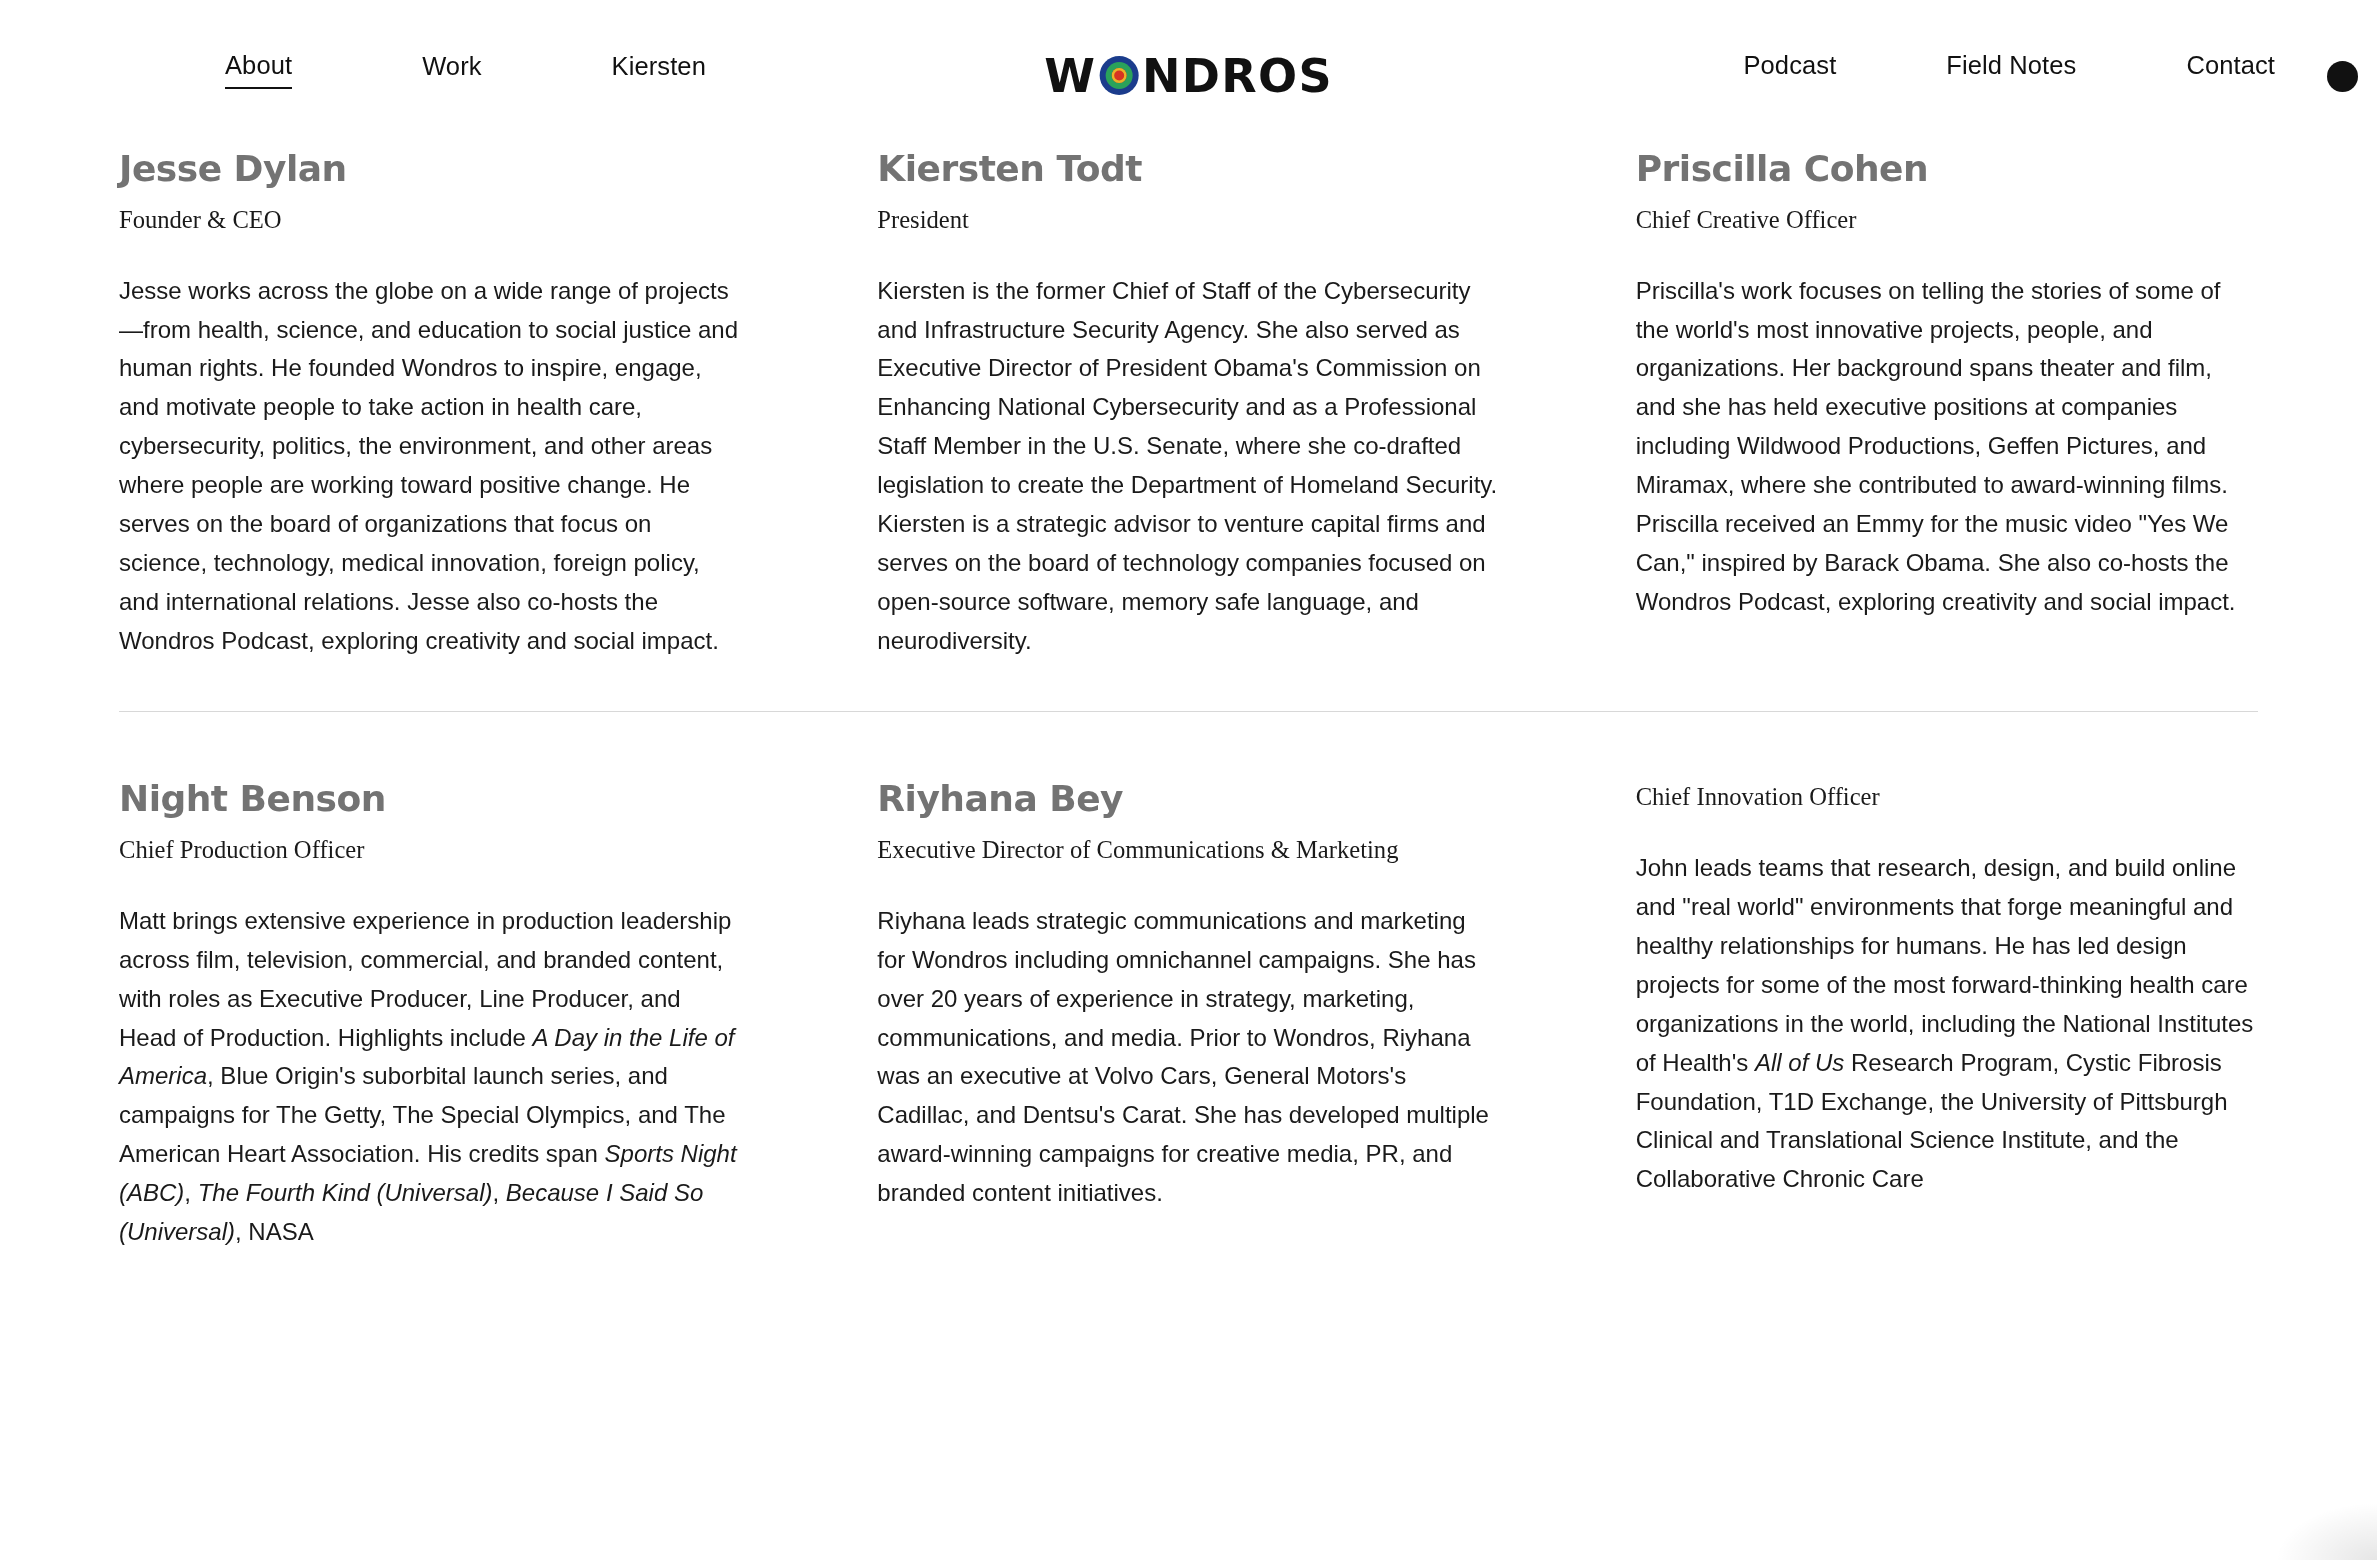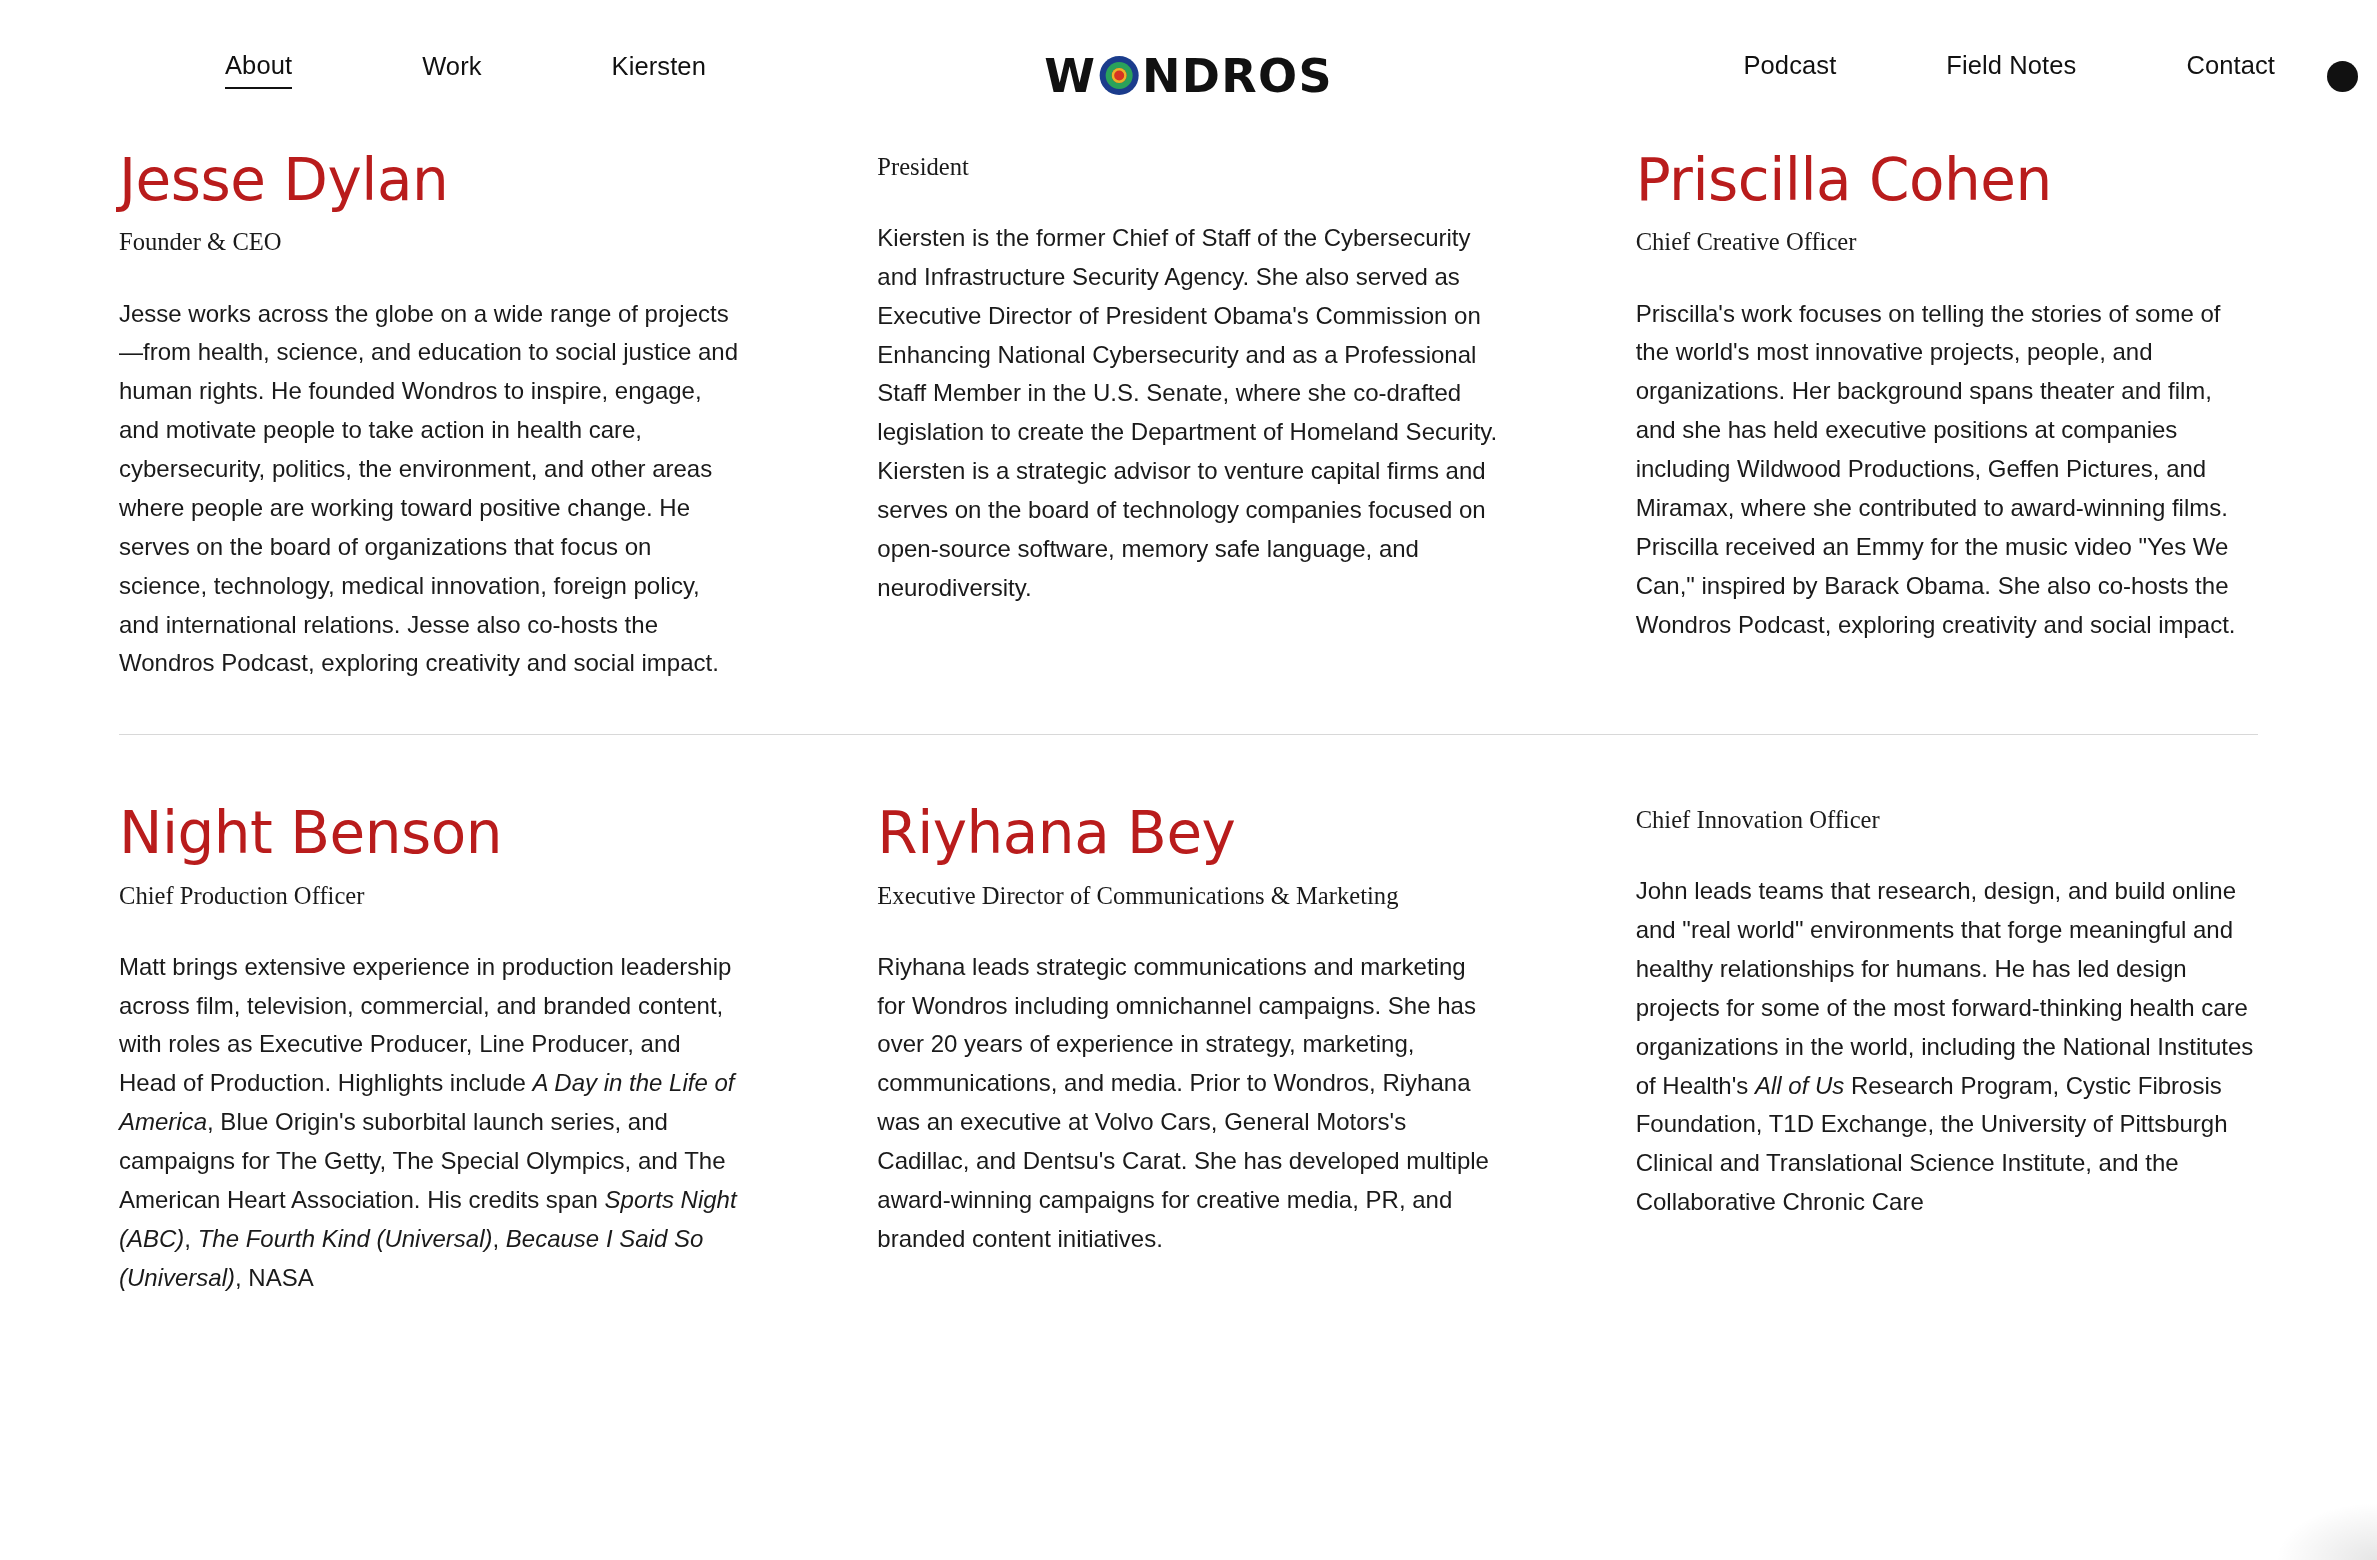--- a/index.html
+++ b/index.html
@@ -117,26 +117,26 @@
     padding: 0 119px;
     display: grid;
     grid-template-columns: repeat(3, 1fr);
     column-gap: 136px;
   }
   .bio-card {
     padding-top: 6.8px;
   }
   .bio-name {
     font-family: "DejaVu Sans", sans-serif;
-    font-weight: normal;
-    font-size: 58px;
+    font-weight: bold;
+    font-size: 36px;
     line-height: 1.04;
     letter-spacing: -0.5px;
     margin: 0 0 15.3px 0;
-    color: #b91c1c;
+    color: #737373;
   }
   .bio-title {
     font-size: 24.6px;
     line-height: 1.35;
     margin: 0 0 36px 0;
     color: #1a1a1a;
     font-family: Liberation Serif, serif;
   }
   .bio-body {
     font-size: 24px;
@@ -193,20 +193,21 @@
 
 <main class="bio-grid">
 
   <section class="bio-card">
     <h2 class="bio-name">Jesse Dylan</h2>
     <p class="bio-title">Founder &amp; CEO</p>
     <p class="bio-body">Jesse works across the globe on a wide range of projects—from health, science, and education to social justice and human rights. He founded Wondros to inspire, engage, and motivate people to take action in health care, cybersecurity, politics, the environment, and other areas where people are working toward positive change. He serves on the board of organizations that focus on science, technology, medical innovation, foreign policy, and international relations. Jesse also co-hosts the Wondros Podcast, exploring creativity and social impact.</p>
   </section>
 
   <section class="bio-card">
+    <h2 class="bio-name">Kiersten Todt</h2>
     <p class="bio-title">President</p>
     <p class="bio-body">Kiersten is the former Chief of Staff of the Cybersecurity and Infrastructure Security Agency. She also served as Executive Director of President Obama's Commission on Enhancing National Cybersecurity and as a Professional Staff Member in the U.S. Senate, where she co-drafted legislation to create the Department of Homeland Security. Kiersten is a strategic advisor to venture capital firms and serves on the board of technology companies focused on open-source software, memory safe language, and neurodiversity.</p>
   </section>
 
   <section class="bio-card">
     <h2 class="bio-name">Priscilla Cohen</h2>
     <p class="bio-title">Chief Creative Officer</p>
     <p class="bio-body">Priscilla's work focuses on telling the stories of some of the world's most innovative projects, people, and organizations. Her background spans theater and film, and she has held executive positions at companies including Wildwood Productions, Geffen Pictures, and Miramax, where she contributed to award-winning films. Priscilla received an Emmy for the music video "Yes We Can," inspired by Barack Obama. She also co-hosts the Wondros Podcast, exploring creativity and social impact.</p>
   </section>
 

